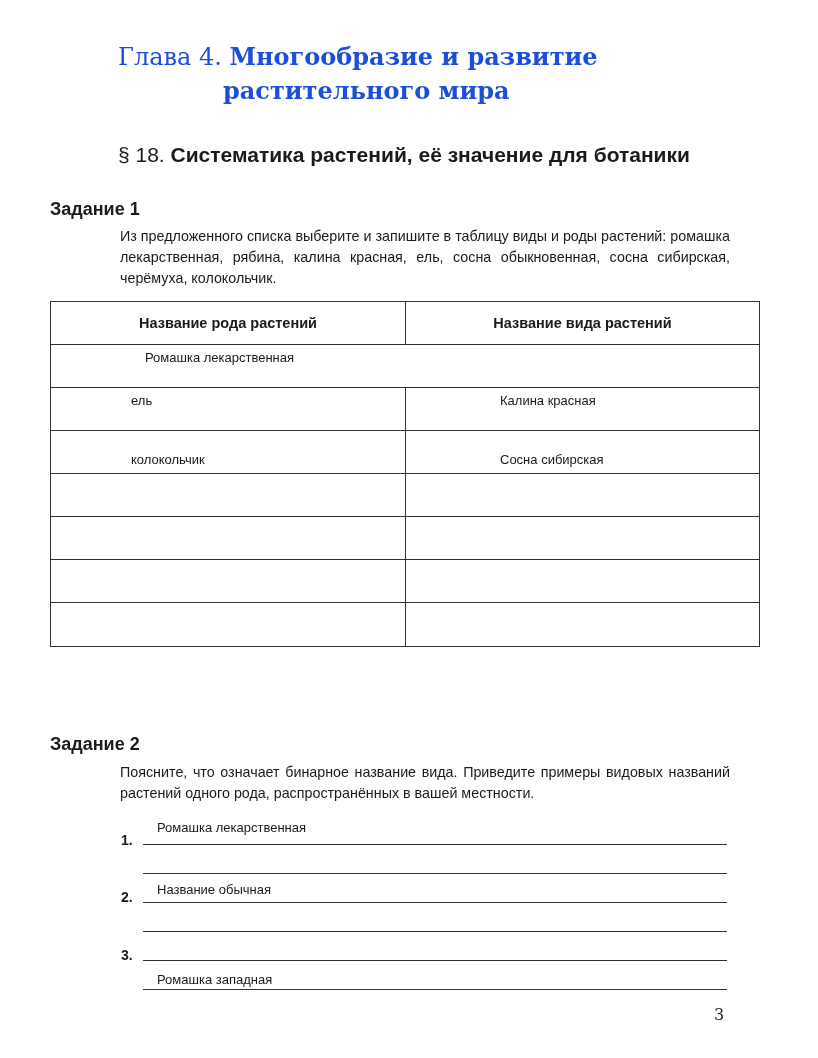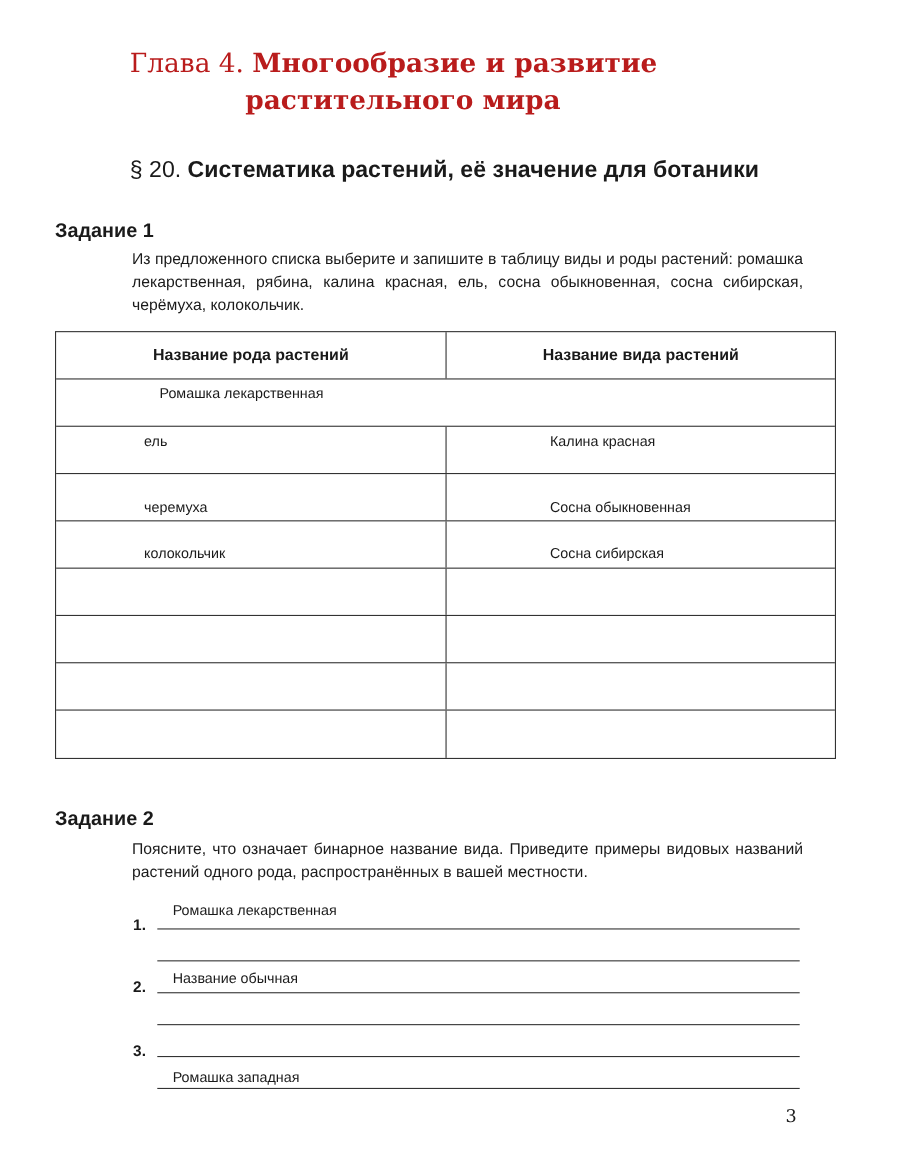--- a/index.html
+++ b/index.html
@@ -1,19 +1,19 @@
 <!DOCTYPE html>
 <html><head>
 <meta charset="utf-8">
 <style>
   html, body { margin: 0; padding: 0; background: #ffffff; }
   body { width: 818px; height: 1058px; position: relative; overflow: hidden; color: #1a1a1a; }
   .abs { position: absolute; }
 
-  .chapter-title { left: 118px; top: 40px; font-family: "DejaVu Serif", serif; font-size: 24px; line-height: 34px; color: #b91c1c; }
+  .chapter-title { left: 118px; top: 40px; font-family: "DejaVu Serif", serif; font-size: 24px; line-height: 34px; color: #1d4ed8; }
   .chapter-title .label { font-weight: normal; }
   .chapter-title .title { font-weight: bold; }
   .chapter-title .line2 { display: block; padding-left: 105px; font-weight: bold; }
 
   .section-title { left: 118px; top: 140px; font-family: "Liberation Sans", sans-serif; font-size: 21px; line-height: 30px; }
   .section-title .num { font-weight: normal; }
   .section-title .title { font-weight: bold; }
 
   .task-heading { font-family: Liberation Sans, sans-serif; font-weight: bold; font-size: 18px; line-height: 24px; }
 
@@ -39,21 +39,21 @@
 </style>
 </head>
 <body>
 
 <div class="abs chapter-title">
   <span class="label" data-bind="chapter.label">Глава 4. </span><span class="title" data-bind="chapter.title_line1">Многообразие и развитие</span>
   <span class="line2" data-bind="chapter.title_line2">растительного мира</span>
 </div>
 
 <div class="abs section-title">
-  <span class="num" data-bind="section.number">§ 20. </span><span class="title" data-bind="section.title">Систематика растений, её значение для ботаники</span>
+  <span class="num" data-bind="section.number">§ 18. </span><span class="title" data-bind="section.title">Систематика растений, её значение для ботаники</span>
 </div>
 
 <div class="abs task-heading" style="left:50px; top:197px;" data-bind="task1.heading">Задание 1</div>
 <div class="abs task-text" style="left:120px; top:226px;" data-bind="task1.text">Из предложенного списка выберите и запишите в таблицу виды и роды растений: ромашка лекарственная, рябина, калина красная, ель, сосна обыкновенная, сосна сибирская, черёмуха, колокольчик.</div>
 
 <div class="abs tbl">
   <div class="row head">
     <div class="cell c1" data-bind="task1.table.headers.0">Название рода растений</div>
     <div class="cell c2" data-bind="task1.table.headers.1">Название вида растений</div>
   </div>
@@ -61,28 +61,20 @@
     <div class="cell c2">
         <span class="ans" data-bind="task1.table.rows.0.species">Ромашка лекарственная</span>
       </div>
   </div>
   <div class="row">
     <div class="cell c1">
         <span class="ans" data-bind="task1.table.rows.1.genus">ель</span>
       </div>
     <div class="cell c2">
         <span class="ans" data-bind="task1.table.rows.1.species">Калина красная</span>
-      </div>
-  </div>
-  <div class="row low">
-    <div class="cell c1">
-        <span class="ans" data-bind="task1.table.rows.2.genus" style="top:22px;">черемуха</span>
-      </div>
-    <div class="cell c2">
-        <span class="ans" data-bind="task1.table.rows.2.species" style="top:22px;">Сосна обыкновенная</span>
       </div>
   </div>
   <div class="row low">
     <div class="cell c1">
         <span class="ans" data-bind="task1.table.rows.3.genus" style="top:21px;">колокольчик</span>
       </div>
     <div class="cell c2">
         <span class="ans" data-bind="task1.table.rows.3.species" style="top:21px;">Сосна сибирская</span>
       </div>
   </div>

